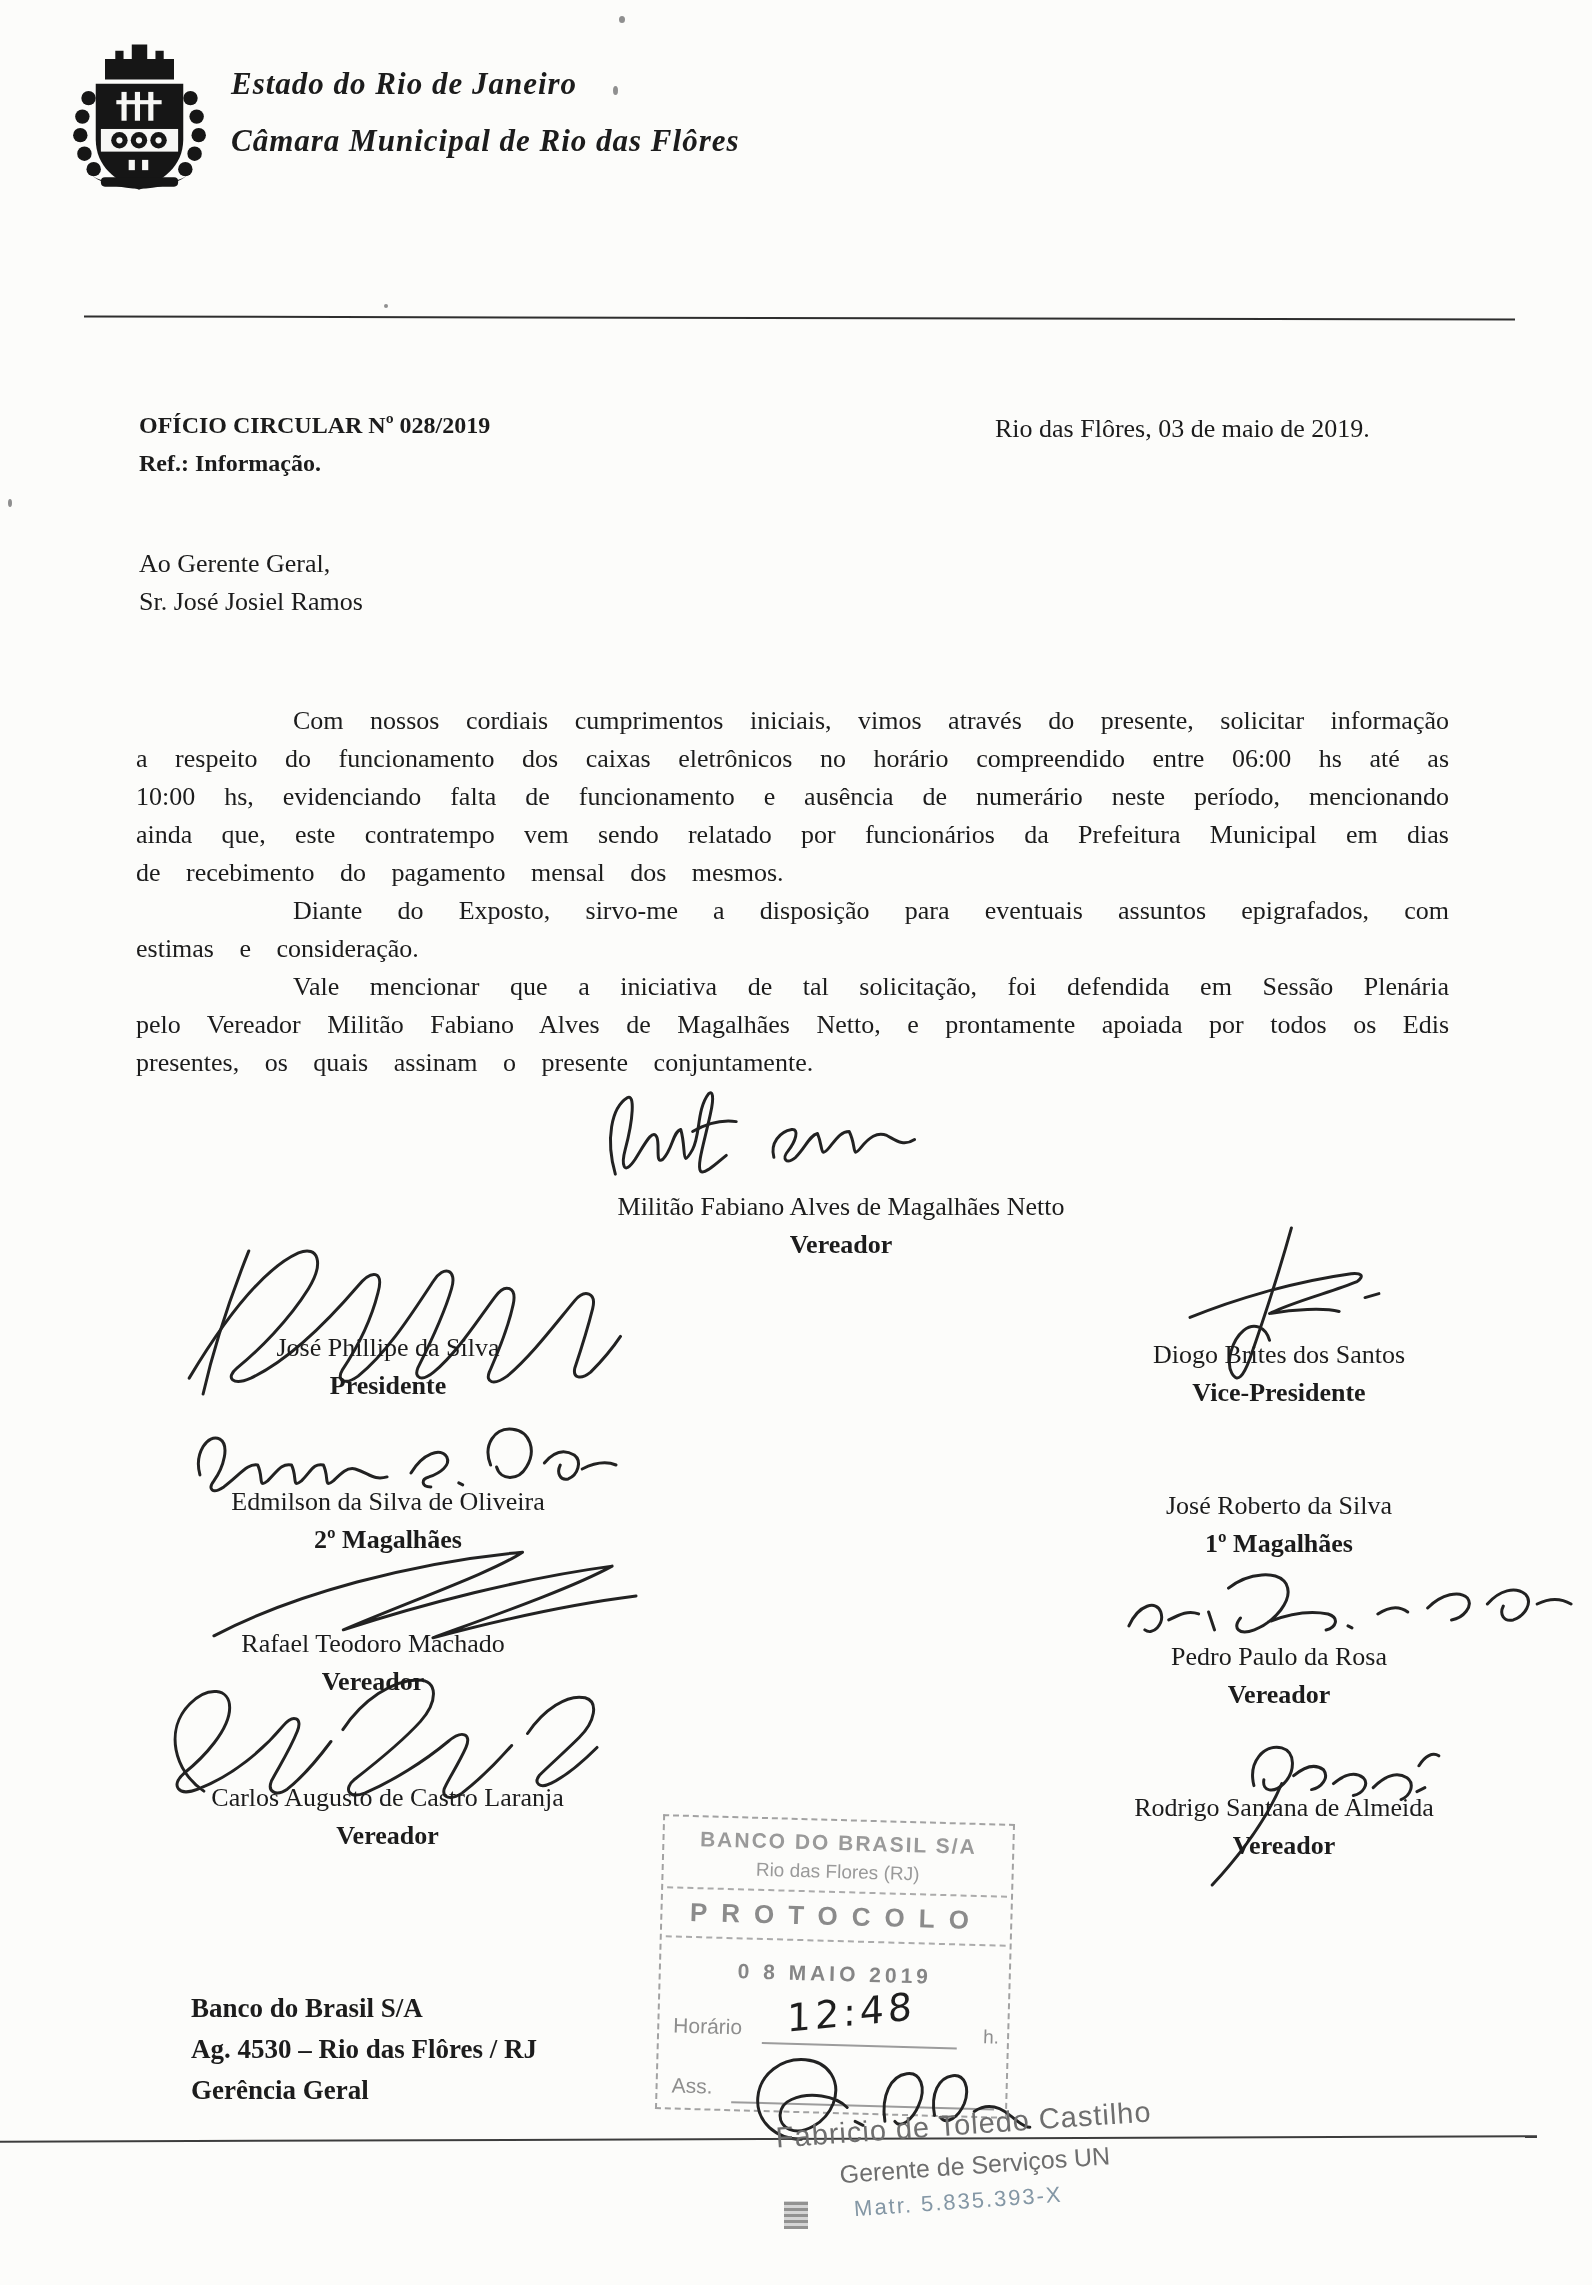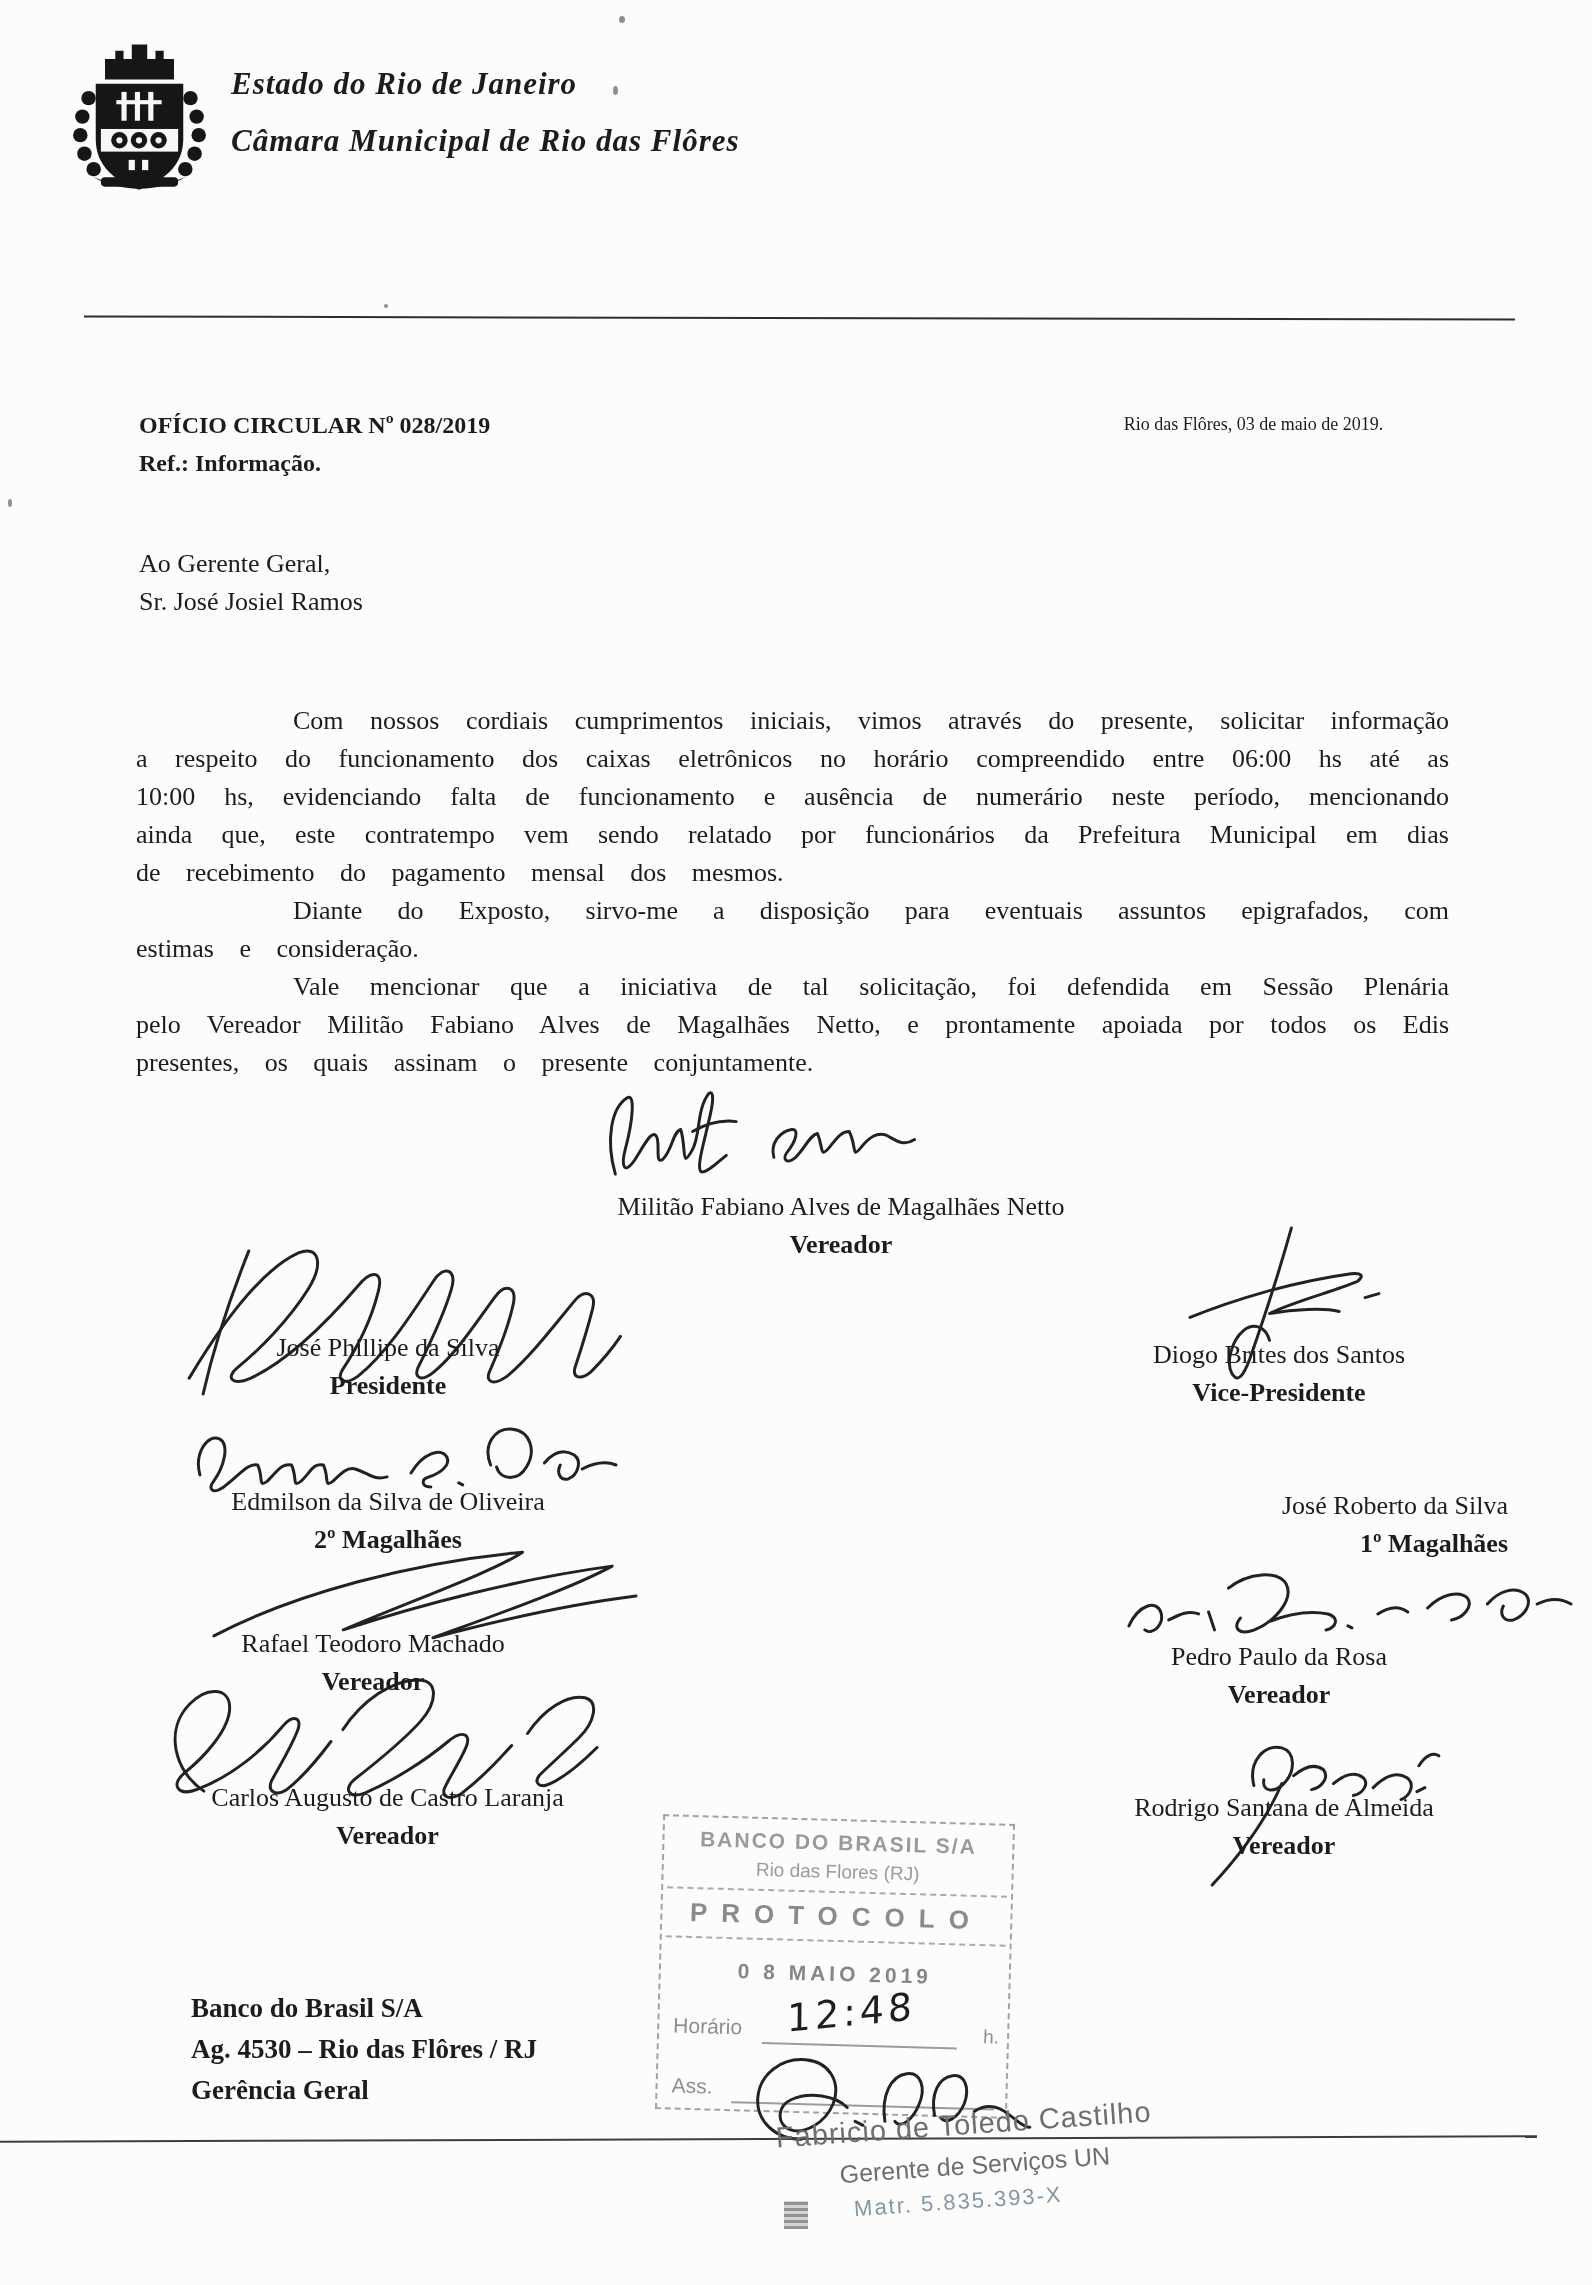--- a/index.html
+++ b/index.html
@@ -9,37 +9,37 @@
     font-family:"Liberation Serif",serif;color:#1c1c1c;
   }
   
   .crest{position:absolute;left:70px;top:34px;width:139px;height:157px;}
   .lh-state{position:absolute;left:231px;top:66px;font-size:31px;font-weight:bold;font-style:italic;letter-spacing:1px;}
   .lh-org{position:absolute;left:231px;top:123px;font-size:31px;font-weight:bold;font-style:italic;letter-spacing:1px;}
   .rule-top{position:absolute;left:84px;top:317px;width:1431px;height:2px;background:#2e2e2e;transform:rotate(.12deg);}
   
   .doc-number{position:absolute;left:139px;top:412px;font-size:24px;font-weight:bold;}
   .doc-ref{position:absolute;left:139px;top:450px;font-size:24px;font-weight:bold;}
-  .dateline{position:absolute;left:995px;top:414px;width:517px;font-size:18px;text-align:center;}
+  .dateline{position:absolute;left:995px;top:414px;width:517px;font-size:26px;}
   .rcpt1{position:absolute;left:139px;top:549px;font-size:26px;}
   .rcpt2{position:absolute;left:139px;top:587px;font-size:26px;}
   
   .body-text{position:absolute;left:136px;top:702px;width:1313px;}
   .body-text p{margin:0;font-size:26px;line-height:38px;text-align:justify;text-indent:157px;word-spacing:19px;}
   
   .sig{position:absolute;}
   .sig path{fill:none;stroke:#222;stroke-width:3;stroke-linecap:round;stroke-linejoin:round;}
   .main-signer{position:absolute;left:488px;top:1142px;width:706px;text-align:center;margin-top:48px;}
   .s-name{font-size:26px;line-height:34px;}
   .s-title{font-size:26px;font-weight:bold;line-height:34px;margin-top:4px;}
   .signer{position:absolute;text-align:center;}
   .pos-1l{left:159px;top:1331px;width:458px;}
   .pos-1r{left:1050px;top:1338px;width:458px;}
   .pos-2l{left:139px;top:1485px;width:498px;}
-  .pos-2r{left:1050px;top:1489px;width:458px;text-align:right;}
+  .pos-2r{left:1050px;top:1489px;width:458px;}
   .pos-3l{left:144px;top:1627px;width:458px;}
   .pos-3r{left:1050px;top:1640px;width:458px;}
   .pos-4l{left:129px;top:1781px;width:517px;}
   .pos-4r{left:1035px;top:1791px;width:498px;}
   
   .bank-block{position:absolute;left:191px;top:1988px;font-size:27px;font-weight:bold;line-height:41px;}
   
   .stamp{
     position:absolute;left:659px;top:1819px;width:348px;height:291px;
     border:2px dashed #a2a2a2;transform:rotate(1.6deg);

